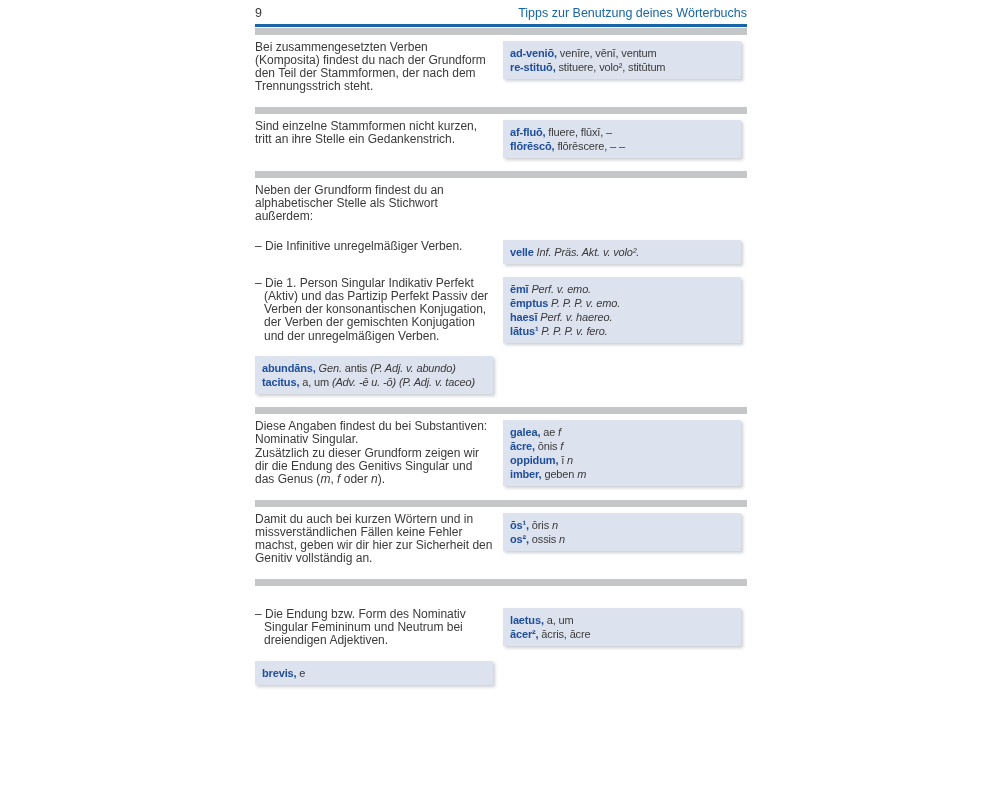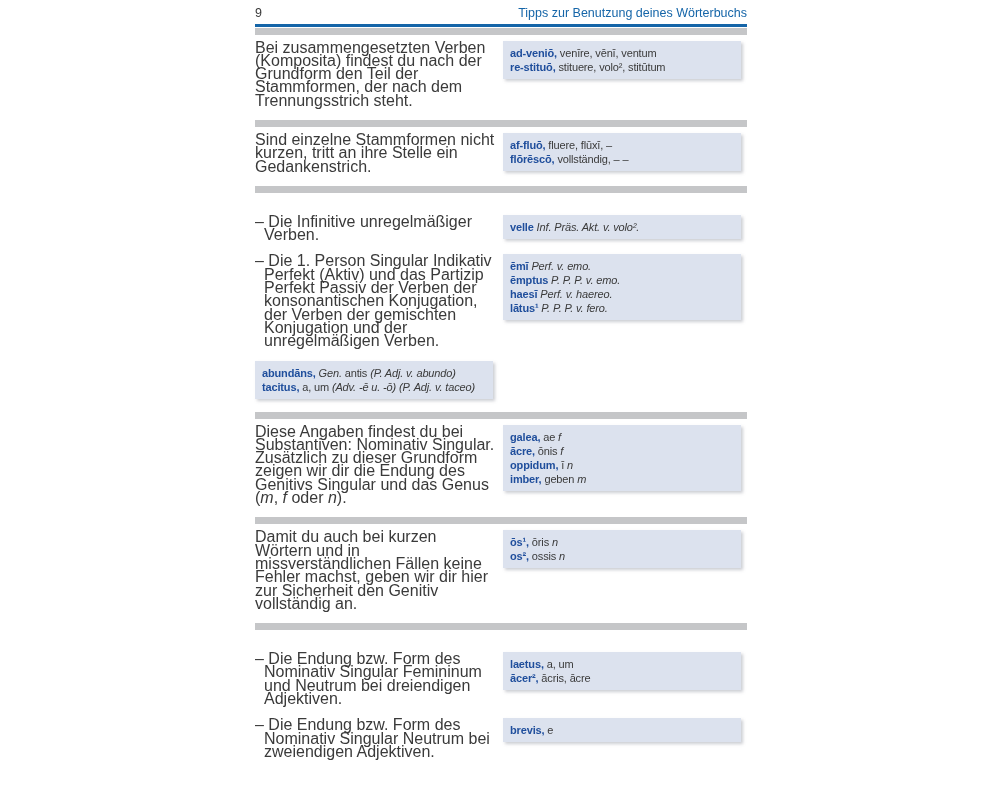--- a/index.html
+++ b/index.html
@@ -10,21 +10,21 @@
 
   .header-row { display:flex; justify-content:space-between; align-items:baseline; font-size:12.5px; }
   .page-number { color:#3a3a3a; }
   .page-header { color:var(--accent,#1565a8); }
   .header-rule { height:2.5px; background:var(--accent,#1565a8); margin-top:4px; }
 
   .bar { height:7px; background:var(--divider,#c5c6c8); margin:1px 0 6px; }
 
   .row { display:flex; gap:8px; margin-bottom:13px; }
   .row.intro { margin-bottom:16px; }
-  .left { width:240px; flex:none; font-size:16px; line-height:13.3px; hyphens:auto; -webkit-hyphens:auto; }
+  .left { width:240px; flex:none; font-size:12px; line-height:13.3px; hyphens:auto; -webkit-hyphens:auto; }
   .right { width:238px; flex:none; }
   .para { margin:0; }
   .bullet .para { padding-left:9px; text-indent:-9px; }
 
   .box { background:var(--boxbg,#dce2ee); padding:5px 7px; box-shadow:2px 2px 3px rgba(110,115,130,.35); }
   .box-line { font-size:11px; line-height:14px; white-space:nowrap; overflow:hidden; letter-spacing:-0.15px; }
 
   .seg-h { color:var(--headword,#1f4e9c); font-weight:bold; }
   .seg-r { font-style:normal; }
   .seg-i { font-style:italic; }
@@ -52,26 +52,29 @@
         </div>
       </div>
       <div class="bar"></div>
       <div class="row">
         <div class="left">
           <p class="para"><span class="seg-r">Sind einzelne Stammformen nicht kurzen, tritt an ihre Stelle ein Gedankenstrich.</span></p>
         </div>
         <div class="right">
           <div class="box">
             <div class="box-line"><span class="seg-h">af-fluō,</span><span class="seg-r"> fluere, flūxī, –</span></div>
-            <div class="box-line"><span class="seg-h">flōrēscō,</span><span class="seg-r"> vollständig, – –</span></div>
+            <div class="box-line"><span class="seg-h">flōrēscō,</span><span class="seg-r"> flōrēscere, – –</span></div>
           </div>
         </div>
       </div>
       <div class="bar"></div>
       <div class="row intro">
+        <div class="left">
+          <p class="para"><span class="seg-r">Neben der Grundform findest du an alphabetischer Stelle als Stichwort außerdem:</span></p>
+        </div>
         <div class="right"></div>
       </div>
       <div class="row bullet">
         <div class="left">
           <p class="para"><span class="seg-r">– Die Infinitive unregelmäßiger Verben.</span></p>
         </div>
         <div class="right">
           <div class="box">
             <div class="box-line"><span class="seg-h">velle</span><span class="seg-i"> Inf. Präs. Akt. v. volo².</span></div>
           </div>
@@ -134,23 +137,20 @@
           <p class="para"><span class="seg-r">– Die Endung bzw. Form des Nominativ Singular Femininum und Neutrum bei dreiendigen Adjektiven.</span></p>
         </div>
         <div class="right">
           <div class="box">
             <div class="box-line"><span class="seg-h">laetus,</span><span class="seg-r"> a, um</span></div>
             <div class="box-line"><span class="seg-h">ācer²,</span><span class="seg-r"> ācris, ācre</span></div>
           </div>
         </div>
       </div>
       <div class="row bullet">
-        <div class="left">
-          <p class="para"><span class="seg-r">– Die Endung bzw. Form des Nominativ Singular Neutrum bei zweiendigen Adjektiven.</span></p>
-        </div>
         <div class="right">
           <div class="box">
             <div class="box-line"><span class="seg-h">brevis,</span><span class="seg-r"> e</span></div>
           </div>
         </div>
       </div>
     </div>
 </div>
 
 </body></html>

